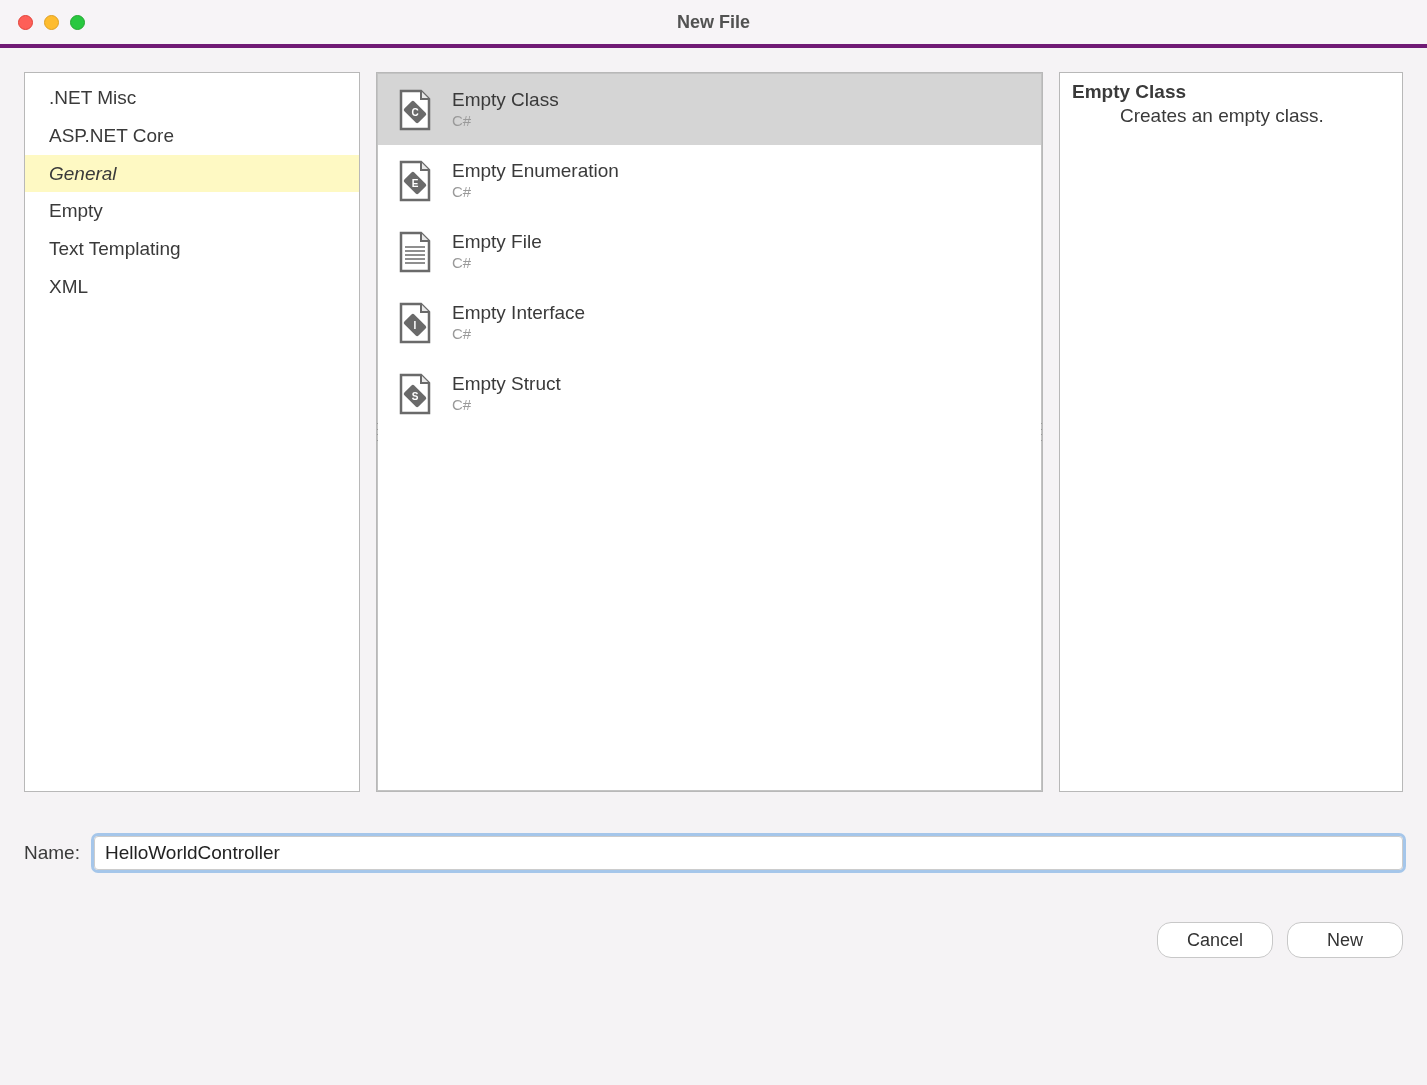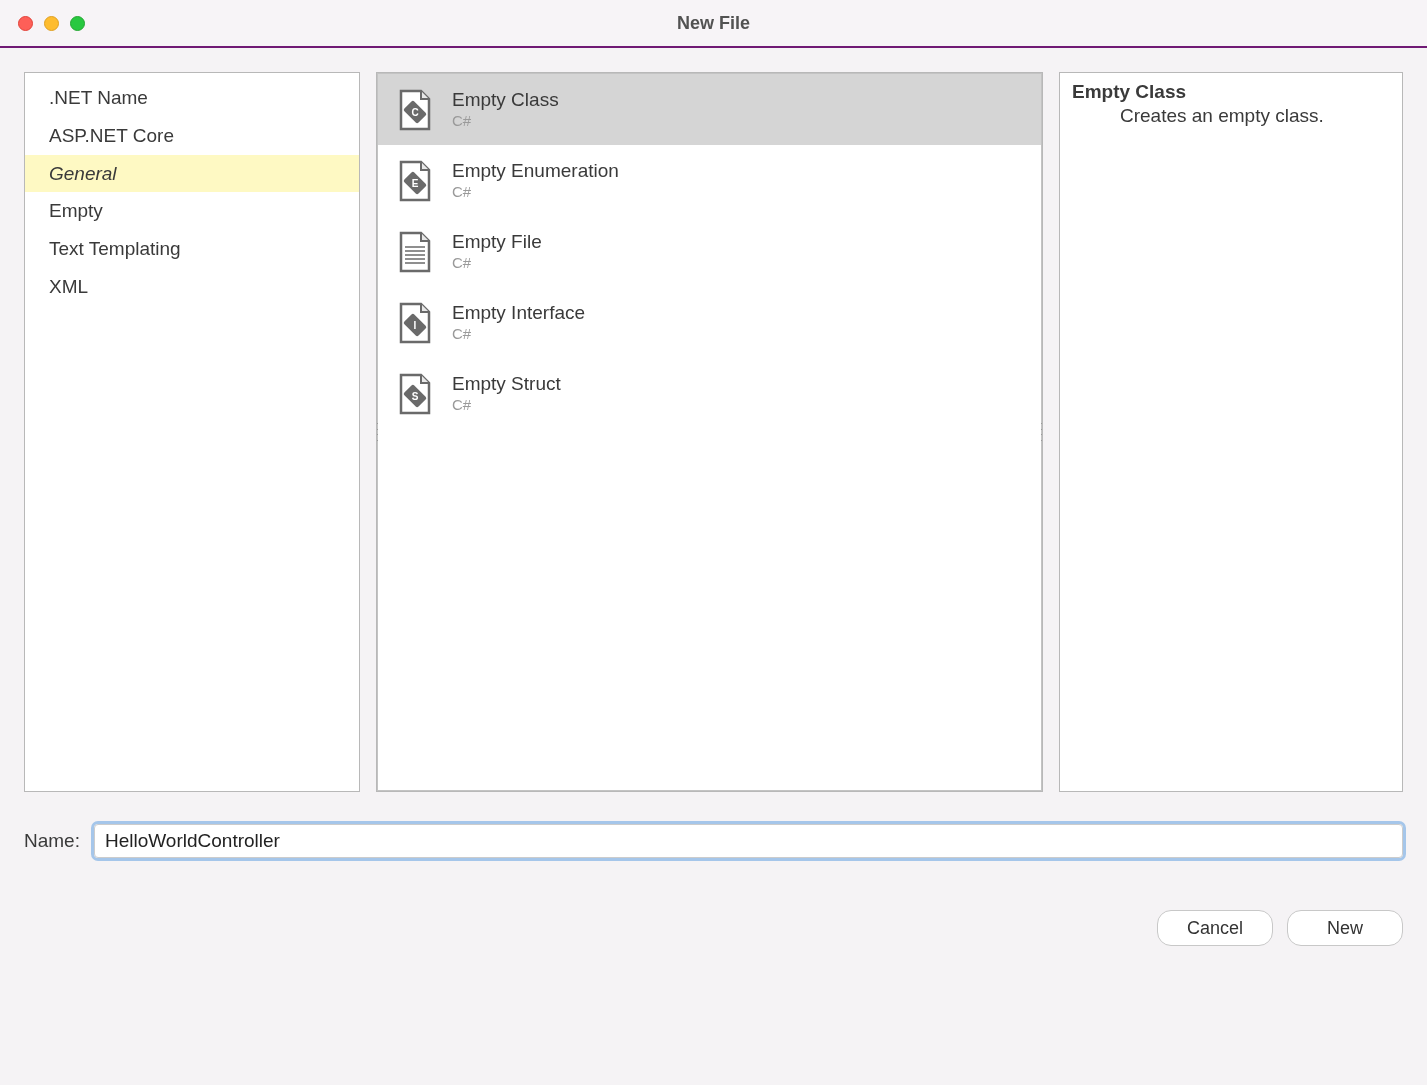--- a/index.html
+++ b/index.html
@@ -14,21 +14,21 @@
       height: 1085px;
       overflow: hidden;
       display: flex;
       flex-direction: column;
     }
     .titlebar {
       height: 48px;
       display: flex;
       align-items: center;
       position: relative;
-      border-bottom: 2px solid #701a75;
+      border-bottom: 4px solid #701a75;
       background: #f7f4f7;
     }
     .window-controls {
       display: flex;
       gap: 11px;
       padding-left: 18px;
       align-items: center;
     }
     .window-btn {
       width: 15px;
@@ -135,21 +135,21 @@
       margin-bottom: 2px;
     }
     .desc-text {
       font-size: 19px;
       color: #3a3a3a;
       margin-left: 48px;
     }
     .name-row {
       display: flex;
       align-items: center;
-      margin-top: 32px;
+      margin-top: 44px;
       gap: 14px;
     }
     .name-label {
       font-size: 19px;
       color: #3a3a3a;
     }
     .name-input {
       flex: 1;
       height: 34px;
       border: 1px solid #cccccc;
@@ -232,21 +232,21 @@
     <div class="window-btn minimize"></div>
     <div class="window-btn zoom"></div>
   </div>
   <div class="title">New File</div>
 </div>
 
 <div class="content">
   <div class="columns">
 
     <div class="panel category-panel">
-      <div class="category-item">.NET Name</div>
+      <div class="category-item">.NET Misc</div>
       <div class="category-item">ASP.NET Core</div>
       <div class="category-item selected">General</div>
       <div class="category-item">Empty</div>
       <div class="category-item">Text Templating</div>
       <div class="category-item">XML</div>
     </div>
 
     <div class="panel templates-panel" style="position:relative;">
       <div class="grip left">
           <div></div>

